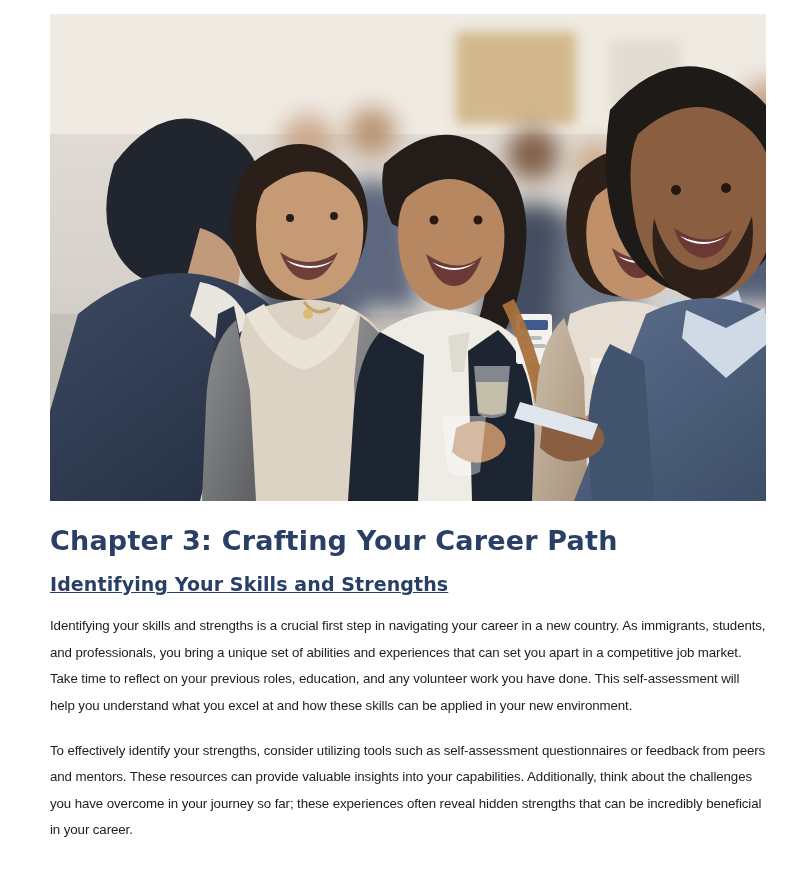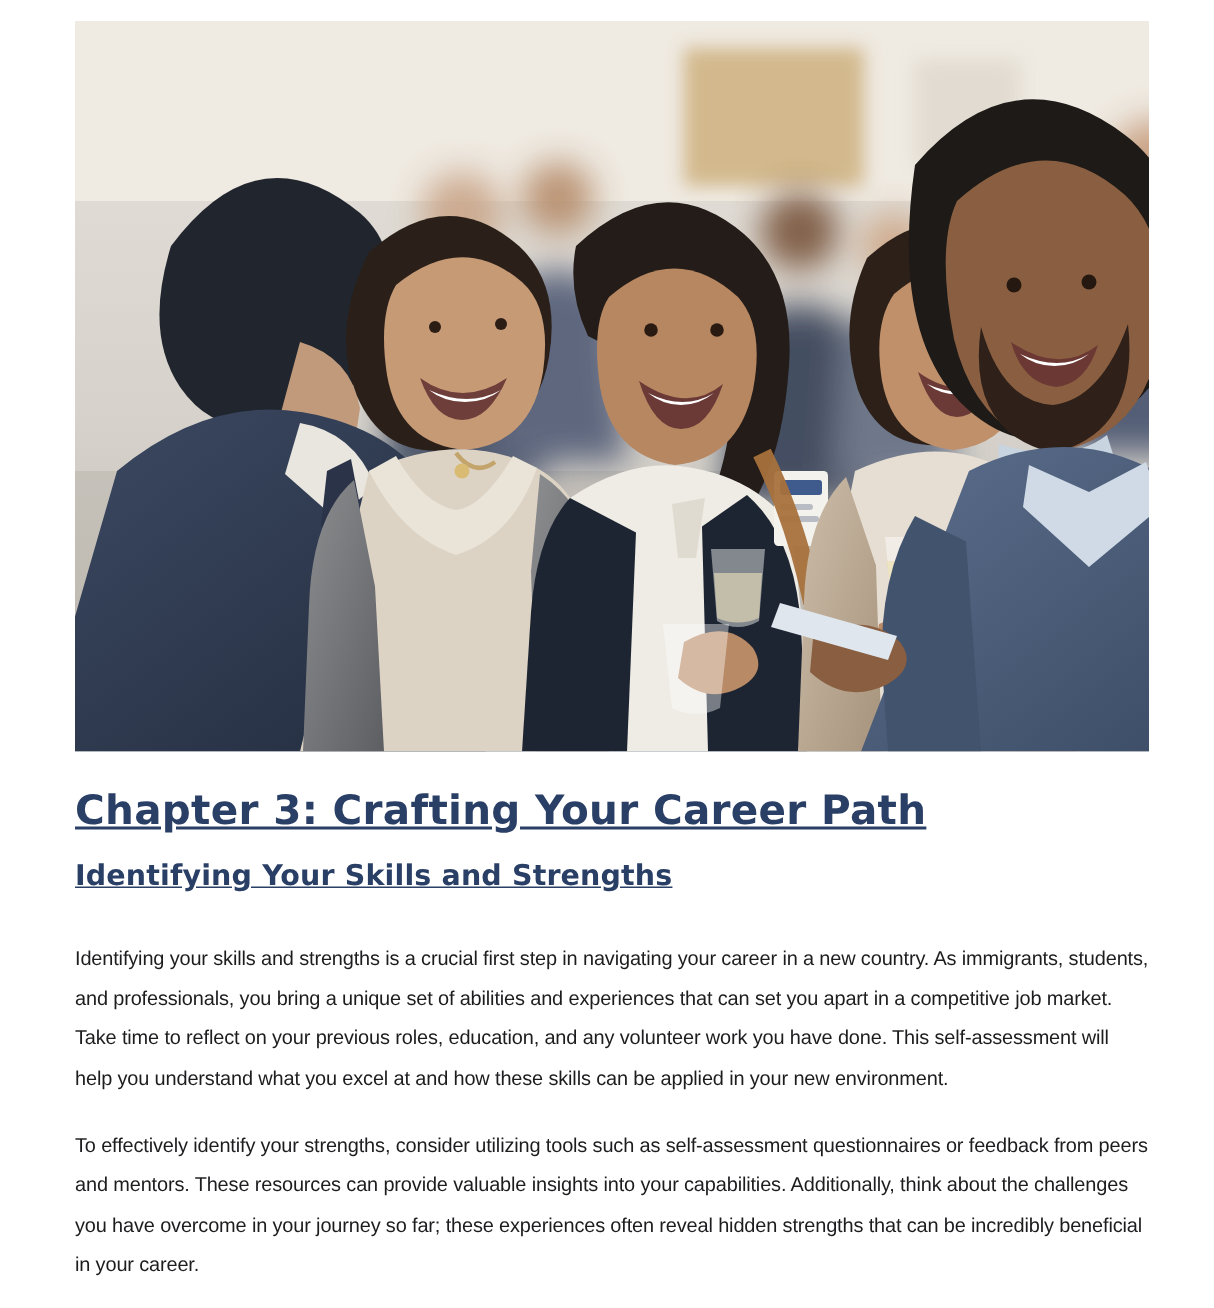--- a/index.html
+++ b/index.html
@@ -42,21 +42,20 @@
 
   
   .chapter-title {
     margin: 24px 0 0 0;
     font-family: "DejaVu Sans", sans-serif;
     font-size: 27px;
     font-weight: bold;
     letter-spacing: 0.2px;
     color: #2a3f66;
     line-height: 1.2;
-    text-decoration: underline;
   }
   .section-title {
     margin: 16px 0 0 0;
     font-family: "DejaVu Sans", sans-serif;
     font-size: 19px;
     font-weight: bold;
     letter-spacing: 0.1px;
     color: #2a3f66;
     line-height: 1.2;
     text-decoration: underline;
@@ -66,21 +65,21 @@
   p.body {
     margin: 18px 0 0 0;
     font-family: "Liberation Sans", sans-serif;
     font-size: 13.3px;
     line-height: 2.0;
     color: #1d1d1f;
     text-align: left;
     letter-spacing: -0.1px;
   }
   p.body.first {
-    margin-top: 30px;
+    margin-top: 17px;
   }
 </style>
 </head>
 <body>
 
 <div class="page">
   <div class="content">
 
     <div class="hero">
       <svg viewBox="0 0 716 487" preserveAspectRatio="xMidYMid slice" aria-hidden="true">

